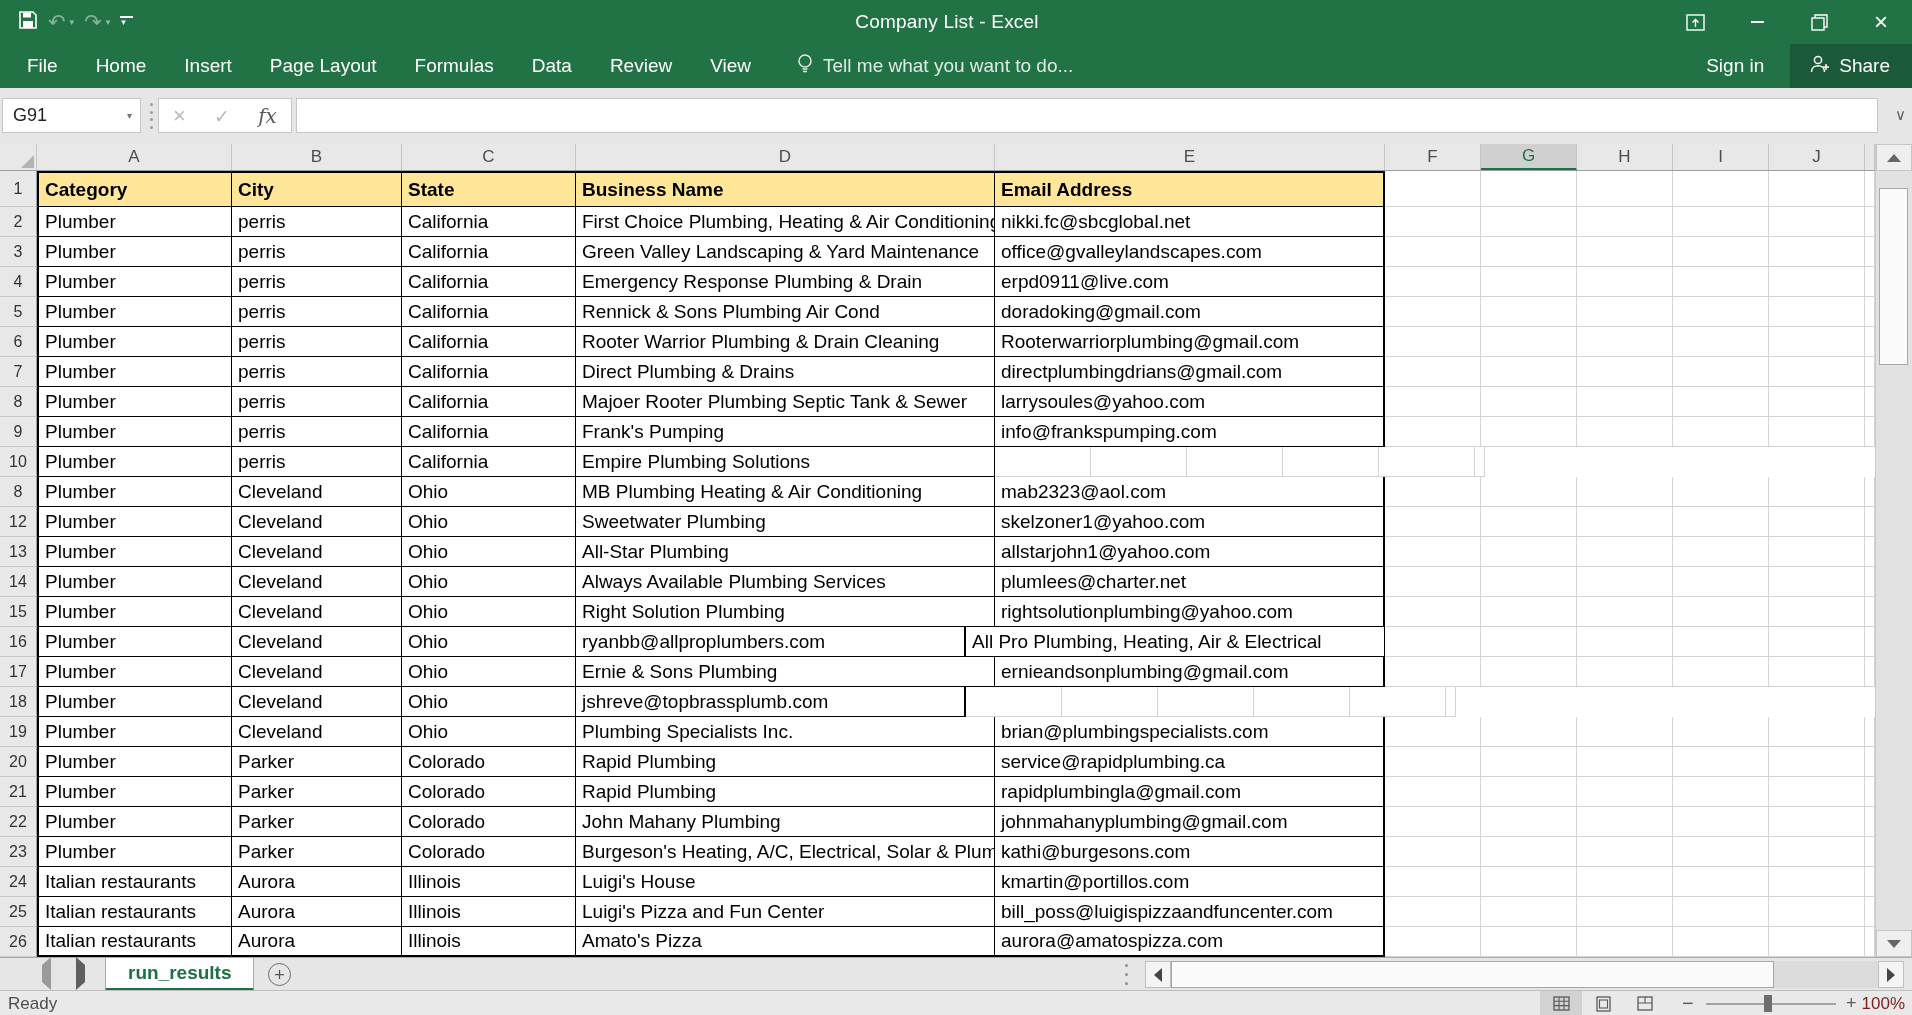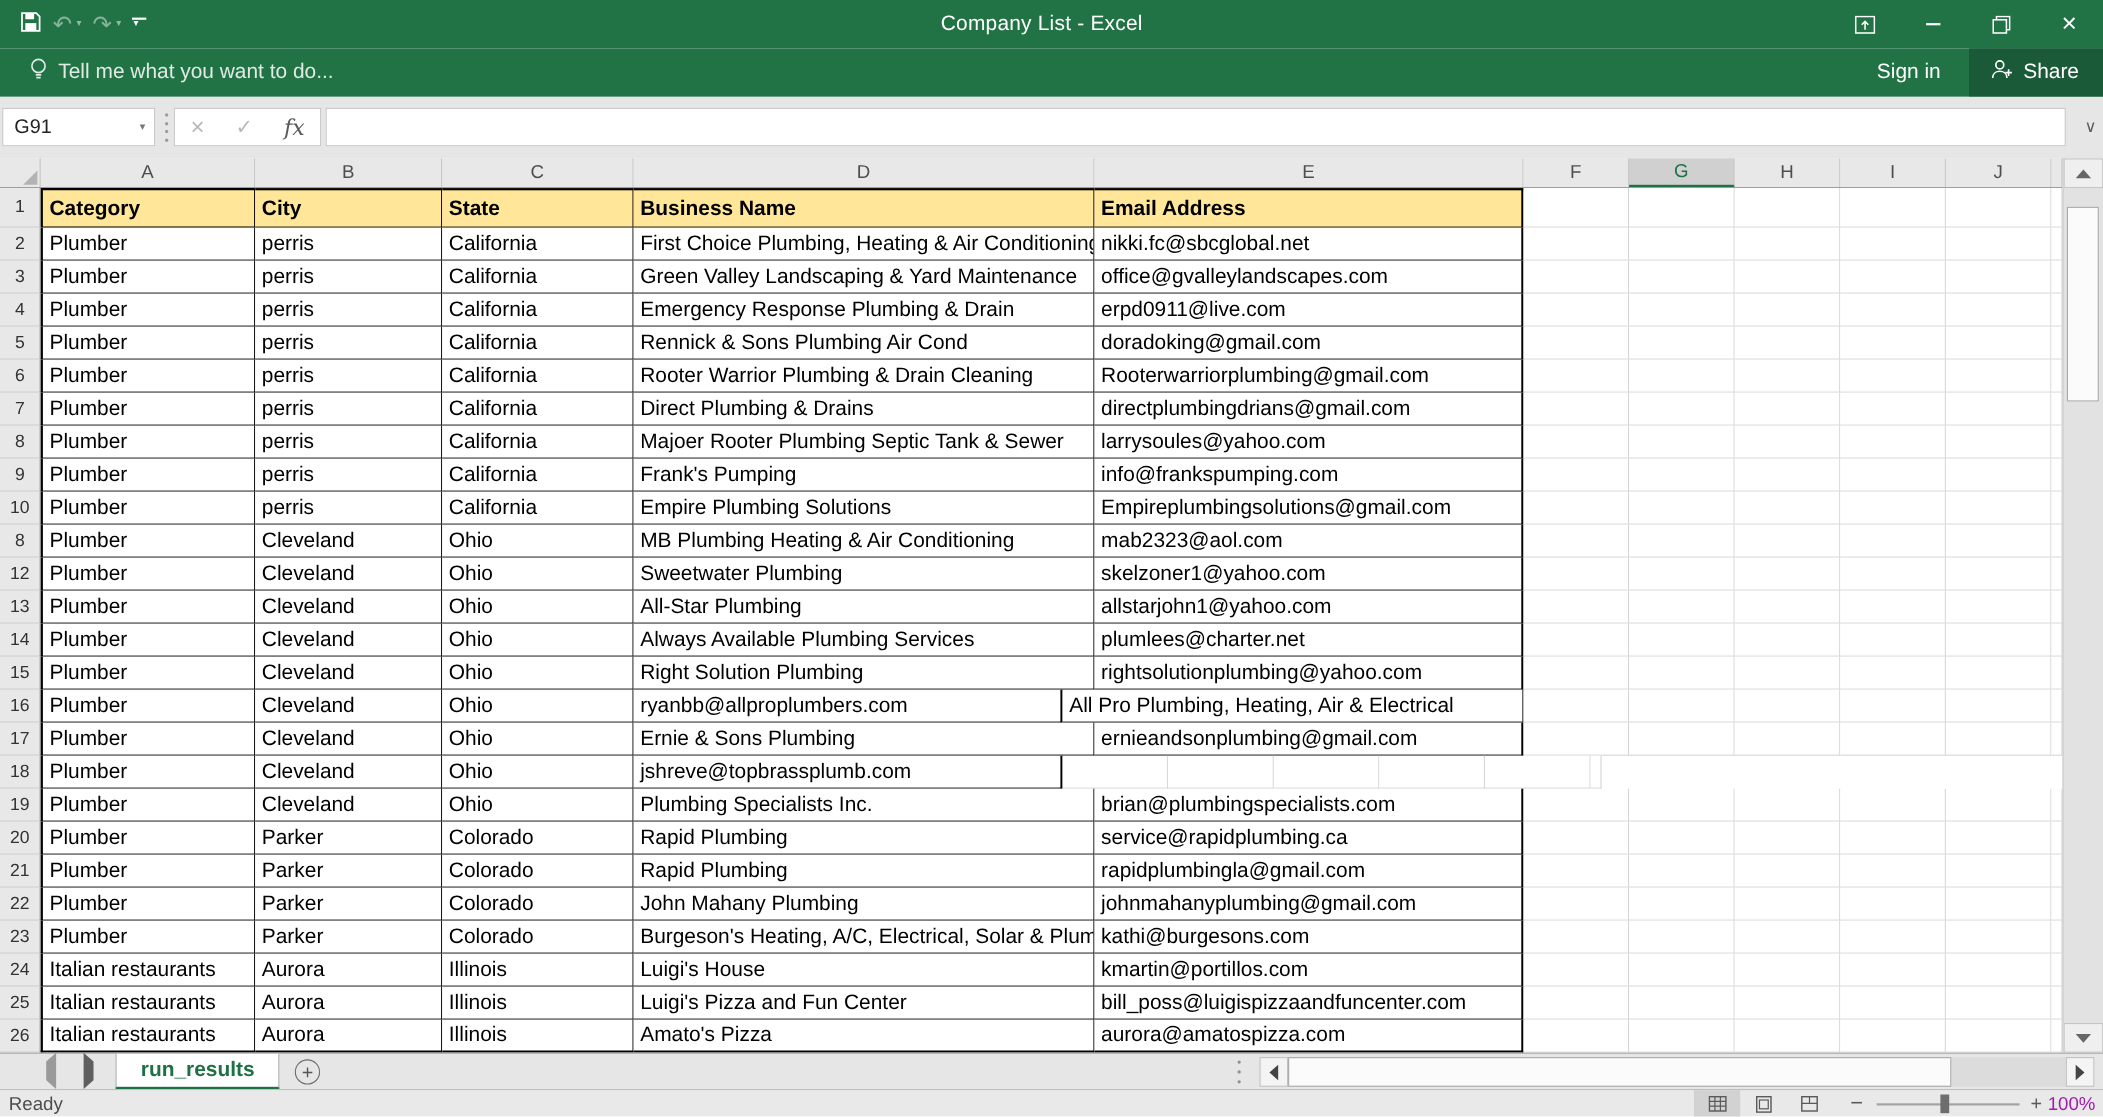--- a/index.html
+++ b/index.html
@@ -121,21 +121,21 @@
   #statusbar { position:absolute; top:990px; left:0; width:100%; height:25px; background:#E9E9E9;
                border-top:1px solid #BFBFBF; }
   #status-text { position:absolute; left:8px; top:3px; font-size:17px; color:#4d4d4d; }
   .viewbtns { position:absolute; left:1540px; top:0; height:25px; display:flex; }
   .vbtn { width:42px; height:100%; display:flex; align-items:center; justify-content:center; }
   .vbtn.sel { background:#D2D2D2; }
   .zminus { position:absolute; left:1682px; top:1px; font-size:20px; color:#5b5b5b; }
   .ztrack { position:absolute; left:1706px; top:12px; width:130px; height:2px; background:#A3A3A3; }
   .zthumb { position:absolute; left:1764px; top:4px; width:8px; height:17px; background:#6E6E6E; }
   .zplus { position:absolute; left:1846px; top:2px; font-size:18px; color:#5b5b5b; }
-  #zoomlabel { position:absolute; right:7px; top:3px; font-size:17px; color:#a21caf; }
+  #zoomlabel { position:absolute; right:7px; top:3px; font-size:17px; color:#7f1d1d; }
 </style>
 </head>
 <body>
 
 <div id="app">
 
   <div id="titlebar">
     <div class="qat">
       <span>
         <svg width="20" height="20" viewBox="0 0 20 20">
@@ -167,20 +167,30 @@
         <svg width="17" height="17" viewBox="0 0 17 17">
             <rect x="1" y="4" width="12" height="12" fill="none" stroke="#fff" stroke-width="1.4"></rect>
             <path d="M4 4 V1 H16 V13 H13" fill="none" stroke="#fff" stroke-width="1.4"></path>
           </svg>
       </span>
       <span class="winbtn close-x">×</span>
     </div>
   </div>
 
   <div id="menubar">
+    <div id="menu-tabs">
+        <span class="mtab">File</span>
+        <span class="mtab">Home</span>
+        <span class="mtab">Insert</span>
+        <span class="mtab">Page Layout</span>
+        <span class="mtab">Formulas</span>
+        <span class="mtab">Data</span>
+        <span class="mtab">Review</span>
+        <span class="mtab">View</span>
+      </div>
     <div class="tellme">
       <span>
         <svg width="18" height="22" viewBox="0 0 18 22">
             <circle cx="9" cy="8" r="6" fill="none" stroke="rgba(255,255,255,.85)" stroke-width="1.5"></circle>
             <path d="M6.5 16 h5 M7 18.5 h4" stroke="rgba(255,255,255,.85)" stroke-width="1.5"></path>
           </svg>
       </span>
       <span>Tell me what you want to do...</span>
     </div>
     <div class="mb-spacer"></div>
@@ -360,21 +370,20 @@
           <div class="e" style="width: 96px;"></div>
           <div class="e" style="width: 96px;"></div>
           <div class="e" style="width: 10px;"></div>
         </div>
         <div class="row">
           <div class="rowno">10</div>
           <div class="c cl" style="width: 195px;">Plumber</div>
           <div class="c" style="width: 170px;">perris</div>
           <div class="c" style="width: 174px;">California</div>
           <div class="c" style="width: 419px;">Empire Plumbing Solutions</div>
-          <div class="c cr" style="width: 390px;">Empireplumbingsolutions@gmail.com</div>
           <div class="e" style="width: 96px;"></div>
           <div class="e" style="width: 96px;"></div>
           <div class="e" style="width: 96px;"></div>
           <div class="e" style="width: 96px;"></div>
           <div class="e" style="width: 96px;"></div>
           <div class="e" style="width: 10px;"></div>
         </div>
         <div class="row">
           <div class="rowno">8</div>
           <div class="c cl" style="width: 195px;">Plumber</div>

